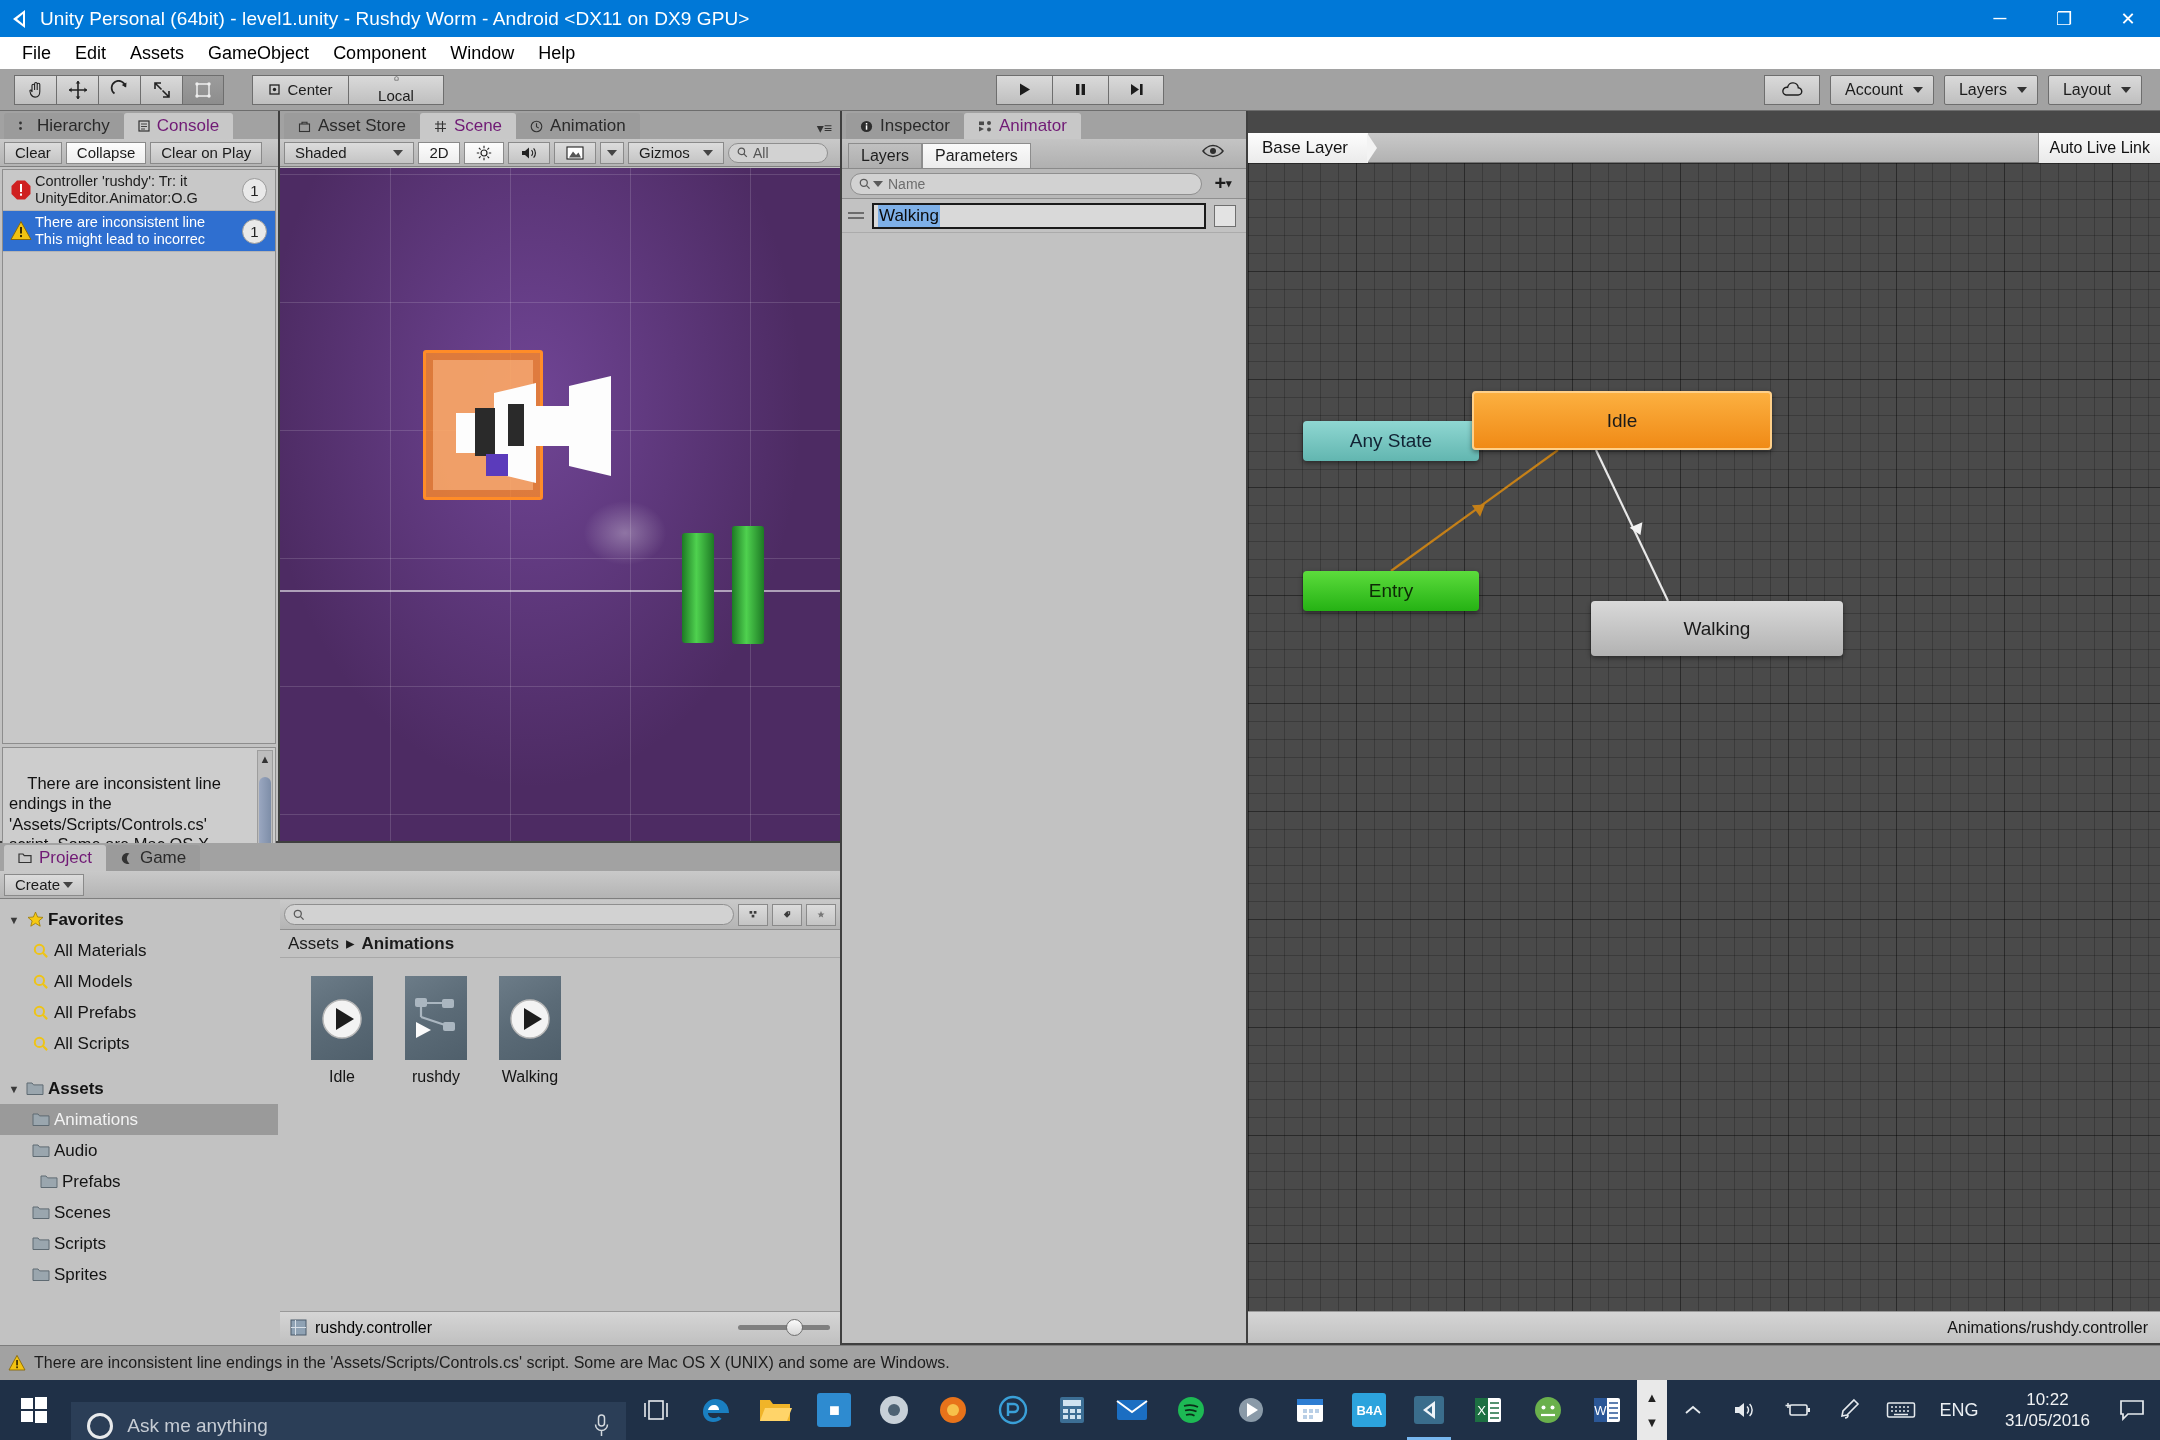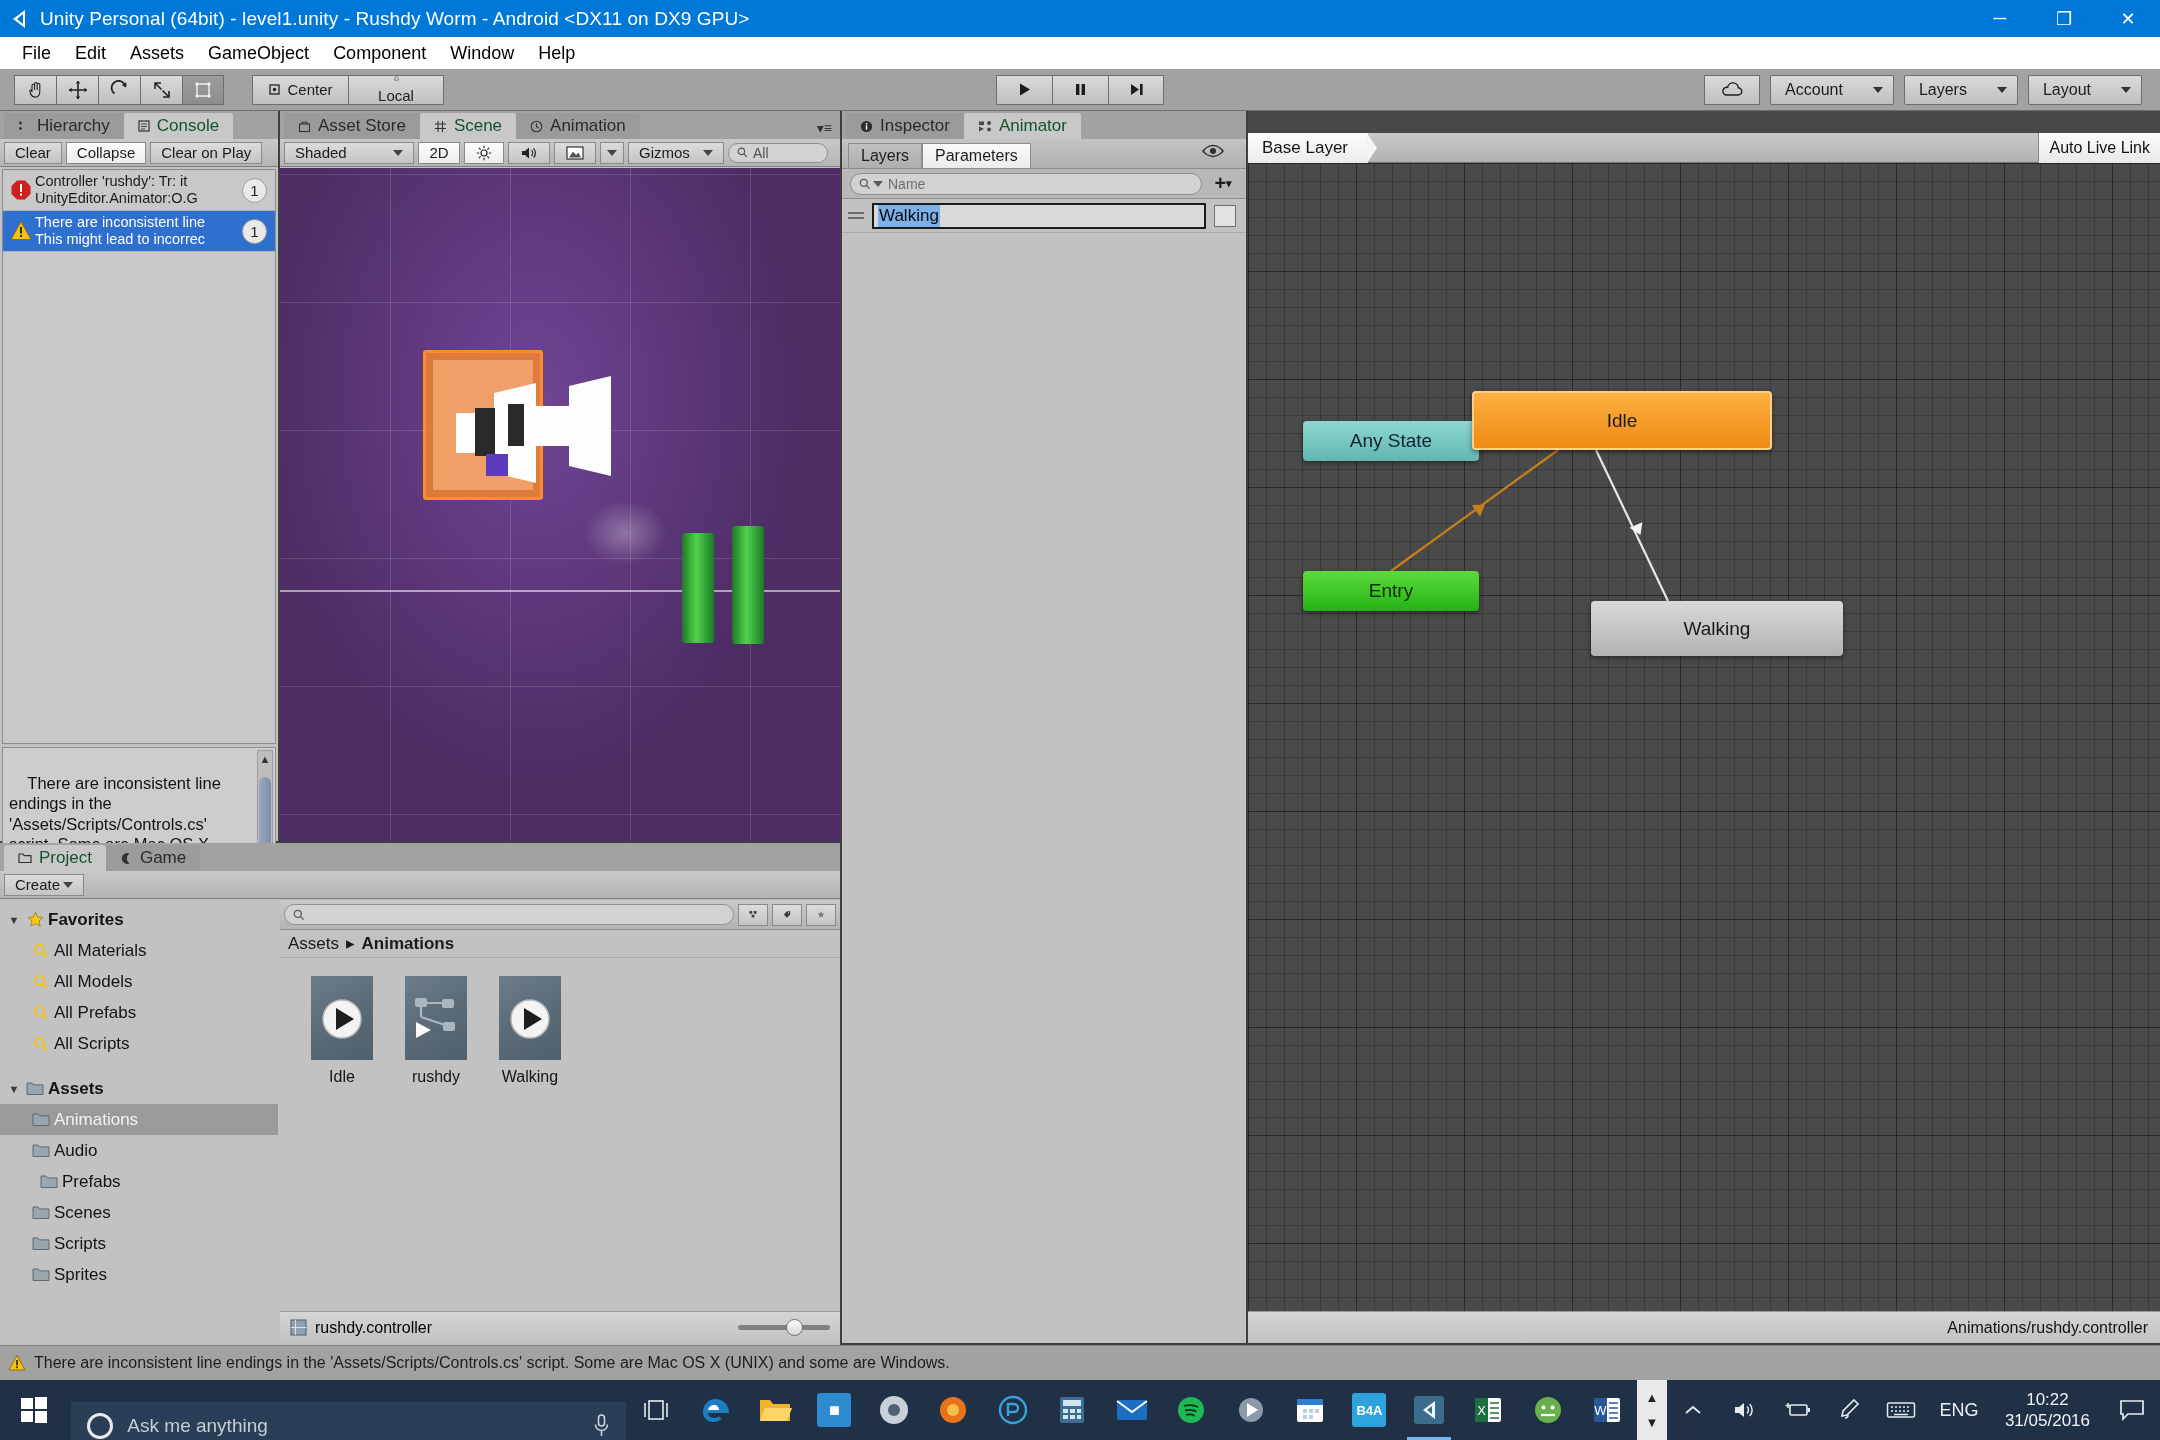--- a/index.html
+++ b/index.html
@@ -54,37 +54,37 @@
   .tgroup .tbtn:last-child { border-right: 1px solid #6e6e6e; flex-direction: column; }
   .tbtn.on { background: linear-gradient(#9c9c9c,#8d8d8d); }
   .playgroup { position: absolute; left: 50%; transform: translateX(-50%); display: flex; }
   .playgroup .tbtn { width: 56px; height: 30px; border-right: none; }
   .playgroup .tbtn:last-child { border-right: 1px solid #6e6e6e; }
   .rightgroup { margin-left: auto; display: flex; gap: 10px; padding-right: 18px; }
   .ddbtn {
     height: 30px; padding: 0 10px 0 14px;
     background: linear-gradient(#dadada,#bfbfbf);
     border: 1px solid #6e6e6e; border-radius: 2px;
-    display: flex; align-items: center; gap: 30px;
+    display: flex; align-items: center; gap: 10px;
     font-size: 16px; color: #1c1c1c;
   }
   .caret { width: 0; height: 0; border-left: 5px solid transparent; border-right: 5px solid transparent; border-top: 6px solid #333; }
 
   
   .panel { position: absolute; background: #c2c2c2; }
   .tabstrip {
     height: 28px; background: #a2a2a2; display: flex; align-items: flex-end;
     padding-left: 4px; position: relative;
   }
   .tab {
     height: 26px; padding: 0 14px; display: flex; align-items: center; gap: 7px;
     font-size: 17px; color: #2a2a2a; background: #9b9b9b;
     border-top-left-radius: 3px; border-top-right-radius: 3px;
   }
-  .tab.active { background: #c8c8c8; color: #14532d; justify-content: flex-end; }
+  .tab.active { background: #c8c8c8; color: #701a75; justify-content: flex-end; }
 
   .subbar {
     height: 28px; background: linear-gradient(#c9c9c9,#b4b4b4);
     border-bottom: 1px solid #7f7f7f; display: flex; align-items: center;
     padding: 0 4px; gap: 4px;
   }
   .sbtn {
     height: 22px; padding: 0 10px; font-size: 15px; color: #1b1b1b;
     display: flex; align-items: center; justify-content: center;
     border: 1px solid #8a8a8a; background: linear-gradient(#dcdcdc,#c4c4c4);

